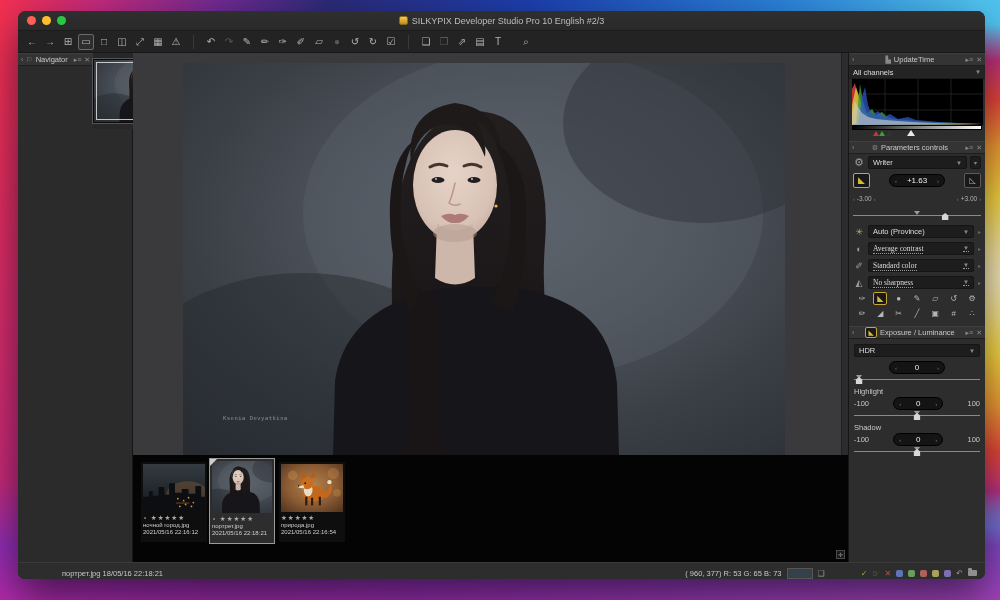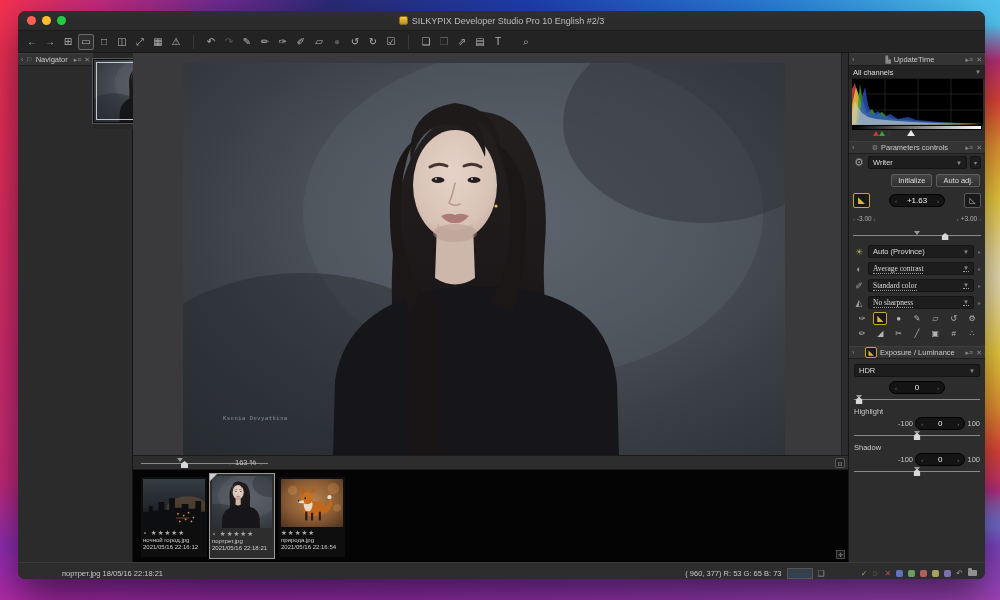--- a/index.html
+++ b/index.html
@@ -173,21 +173,21 @@
   .slider .home { position:absolute; top:2px; width:7px; height:7px; background:#d8d8d8;
     clip-path:polygon(50% 0,100% 40%,100% 100%,0 100%,0 40%); transform:translateX(-50%); }
   .exp-block .slider { position:absolute; left:0; right:0; top:38px; }
   .mini-arrow { margin-left:1px; color:#666; font-size:6px; }
   .tools-grid { display:flex; justify-content:space-between; padding:1px 6px; }
   .tools-grid .ti { width:14px; height:13px; display:flex; align-items:center; justify-content:center;
     color:#b5b5b5; font-size:8px; border:1px solid transparent; border-radius:2px; }
   .tools-grid .ti.ev-active { border-color:#c9a72e; color:#d8b838; background:#191919; }
 
   .lum-label { color:#c8c8c8; padding:3px 5px 0; }
-  .lum-row { display:flex; align-items:center; justify-content:space-between; padding:1px 5px; color:#c8c8c8; font-size:7.5px;margin-left:44px; }
+  .lum-row { display:flex; align-items:center; justify-content:space-between; padding:1px 5px; color:#c8c8c8; font-size:7.5px; }
   .lum-slider { margin:0 5px; }
   .hdr-dd { margin:5px 5px 3px; }
   .center-stepper { display:flex; justify-content:center; padding:1px 0; }
 
   
   .statusbar { height:21px; background:#2d2d2d; border-top:1px solid #3a3a3a;
     display:flex; align-items:center; padding:0 8px; font-size:7.5px; color:#c6c6c6; }
   .sb-left { margin-left:36px; }
   .sb-right { margin-left:auto; display:flex; align-items:center; gap:5px; }
   .sb-swatch { width:26px; height:11px; border:1px solid #555; }
@@ -555,31 +555,20 @@
         <div class="viewer">
           <div class="photo">
             <svg viewBox="0 0 602 392" preserveAspectRatio="xMidYMid slice">
                 <use href="#sym-portrait"></use>
               </svg>
             <span class="watermark">Ksenia Devyatkina</span>
           </div>
           <div class="vscroll"></div>
         </div>
 
-        <div class="zoombar">
-          <div class="zslider"></div>
-          <div class="znotch"></div>
-          <div class="zhome"></div>
-          <div class="zval">
-            <span class="ar">‹</span>
-            <span>163 %</span>
-            <span class="ar">›</span>
-          </div>
-          <div class="zfit">⊡</div>
-        </div>
 
         <div class="filmstrip">
           <div class="fcard" style="left:8px">
             <div class="fthumb">
               <svg viewBox="0 0 64 50" preserveAspectRatio="xMidYMid slice">
                   <use href="#sym-city"></use>
                 </svg>
             </div>
             <div class="fstars">∘ ★★★★★</div>
             <div class="fname">ночной город.jpg</div>
@@ -656,24 +645,20 @@
           <span class="wic">✕</span>
         </div>
         <div class="prow">
           <span class="picon gray" style="font-size:11px">⚙</span>
           <div class="dd" style="flex:1">
             <span>Writer</span>
               <span class="caret">▼</span>
           </div>
           <div class="split-btn">▾</div>
         </div>
-        <div class="btn-row">
-          <span class="btn">Initialize</span>
-          <span class="btn">Auto adj.</span>
-        </div>
         <div class="exp-block">
           <span class="ev">◣</span>
           <div class="stepper">
             <span class="ar">‹</span>
             <span class="val">+1.63</span>
             <span class="ar">›</span>
           </div>
           <span class="ev gray">◺</span>
           <div class="range-row">
             <span class="rangebox">

